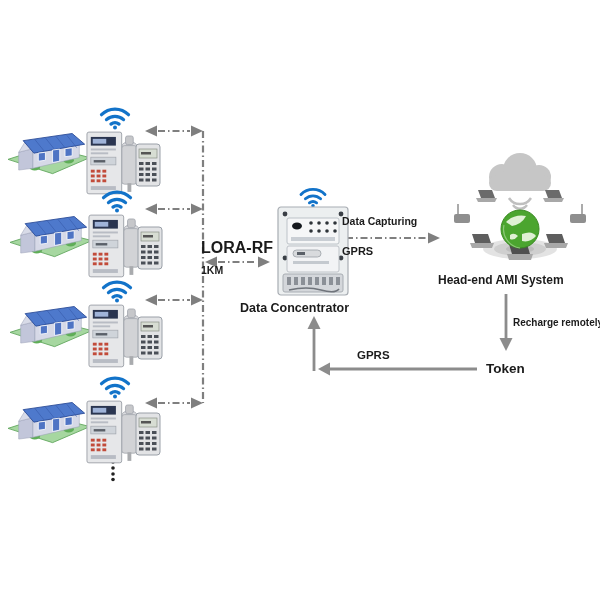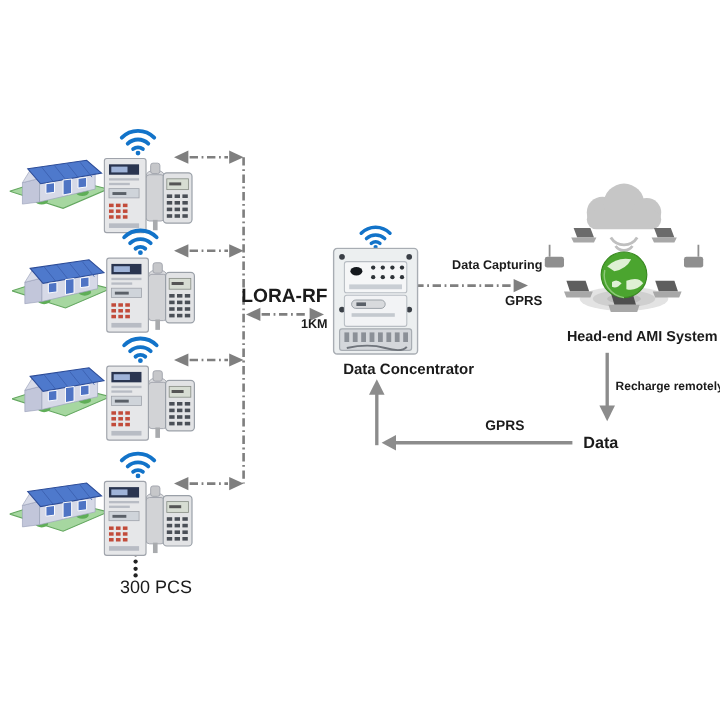--- a/index.html
+++ b/index.html
@@ -2,21 +2,21 @@
 <html><head>
 <meta charset="utf-8">
 <style>
   html,body{margin:0;padding:0;background:#fff;}
   #canvas{
     position:relative;width:600px;height:600px;background:#ffffff;overflow:hidden;
     font-family:"Liberation Sans", sans-serif;color:#1a1a1a;
   }
   .abs{position:absolute;}
   .lbl{position:absolute;font-weight:bold;color:#1b1b1b;white-space:nowrap;}
-  .center{text-align:right;}
+  .center{text-align:left;}
   #connectors{position:absolute;left:0;top:0;width:600px;height:600px;}
   .unit{position:absolute;width:170px;height:100px;}
   .unit-r0{left:8px;top:103px;}
   .unit-r1{left:10px;top:186px;}
   .unit-r2{left:10px;top:276px;}
   .unit-r3{left:8px;top:372px;}
   .house-svg{position:absolute;left:0;top:12px;width:82px;height:62px;}
   .wifi-svg{position:absolute;left:88px;top:0;width:38px;height:27px;}
   .meter-svg{position:absolute;left:78px;top:24px;width:54px;height:70px;}
   .ciu-svg{position:absolute;left:127px;top:40px;width:26px;height:44px;}
@@ -442,16 +442,15 @@
     </g>
   </svg>
 
   <div class="lbl lbl-lora center">LORA-RF</div>
   <div class="lbl lbl-1km center">1KM</div>
   <div class="lbl lbl-datacap center">Data Capturing</div>
   <div class="lbl lbl-gprs-top center">GPRS</div>
   <div class="lbl lbl-headend center">Head-end AMI System</div>
   <div class="lbl lbl-dc center">Data Concentrator</div>
   <div class="lbl lbl-recharge">Recharge remotely</div>
-  <div class="lbl lbl-token">Data</div>
+  <div class="lbl lbl-token">Token</div>
   <div class="lbl lbl-gprs-bottom center">GPRS</div>
-  <div class="lbl lbl-count center">300 PCS</div>
 </div>
 
 </body></html>

